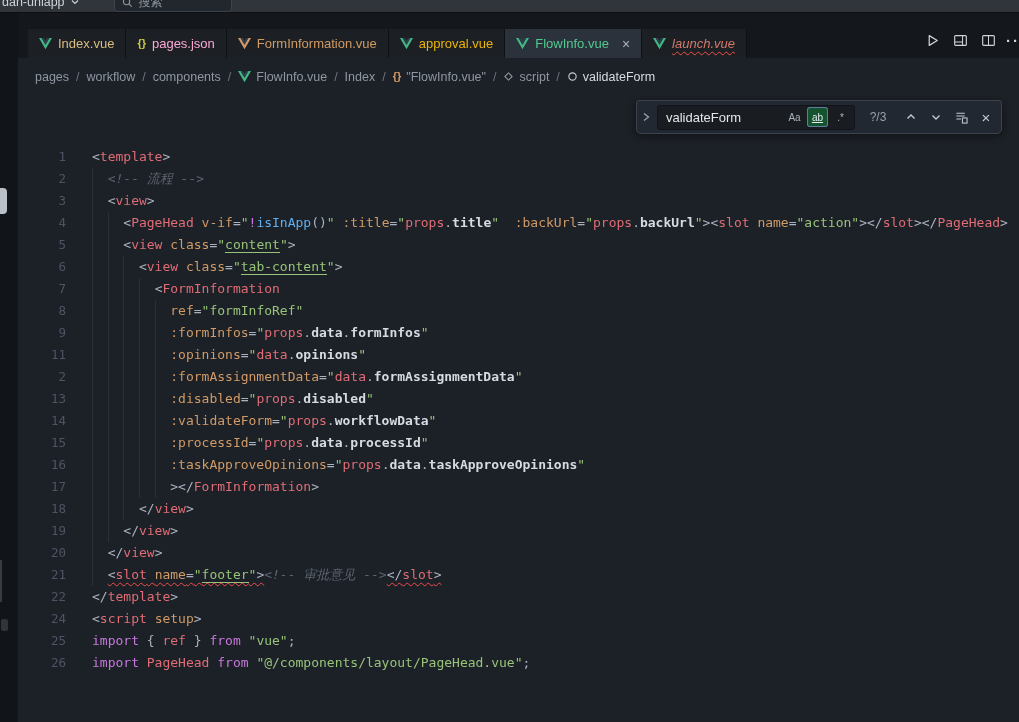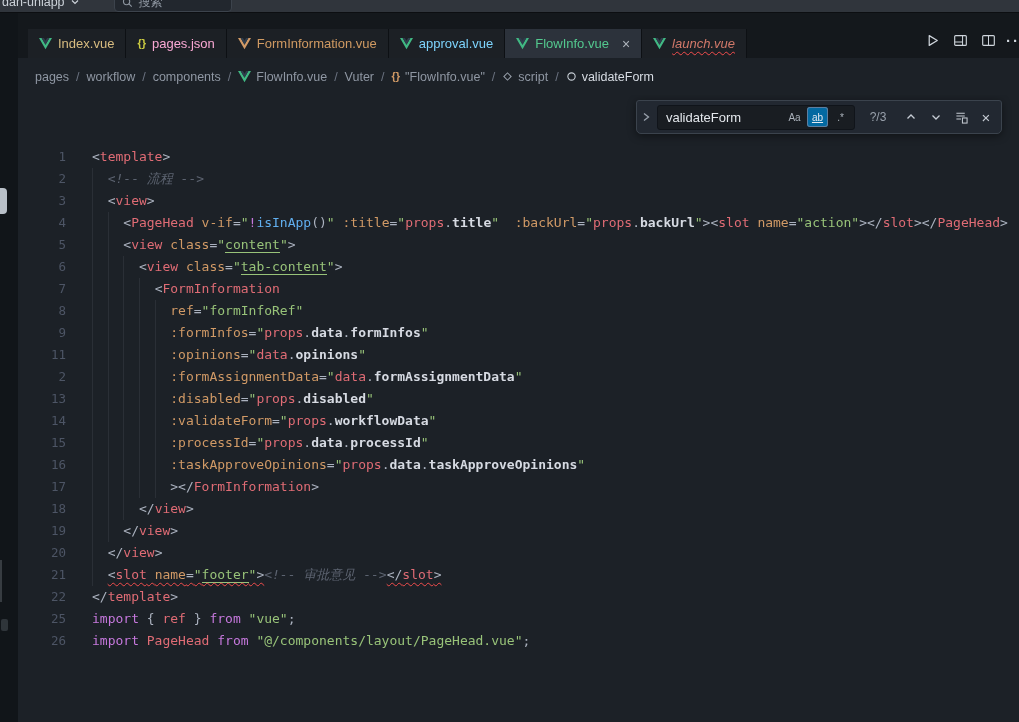--- a/index.html
+++ b/index.html
@@ -52,21 +52,21 @@
   .tk-k{color:var(--kw)} .tk-f{color:var(--fn)} .tk-c{color:var(--cmt);font-style:italic}
   .d-u{border-bottom:1px solid currentColor}
   .d-q{text-decoration:underline wavy var(--err);text-underline-offset:3px;text-decoration-thickness:1px}
 
   
   .findwidget{position:absolute;top:5px;right:17px;height:34px;background:var(--widgetBg);border:1px solid var(--widgetBorder);border-radius:3px 3px 5px 5px;box-shadow:0 2px 8px rgba(0,0,0,.45);display:flex;align-items:center;padding:0 5px 0 2px;gap:5px;font-family:"Liberation Sans",sans-serif;z-index:5}
   .fw-expand{color:#9aa2ad;width:13px;display:flex;align-items:center;justify-content:center;cursor:pointer}
   .fw-input{height:25px;background:var(--inputBg);border:1px solid #10141a;border-radius:3px;display:flex;align-items:center;padding:0 3px 0 8px;gap:2px}
   .fw-input input{background:transparent;border:none;outline:none;color:#e3e7ec;font-size:13px;width:116px;font-family:"Liberation Sans",sans-serif}
   .ftog{min-width:21px;height:20px;padding:0 3px;display:flex;align-items:center;justify-content:center;color:#aab1ba;font-size:10px;border-radius:3px;cursor:pointer}
-  .ftog.on{background:#0369a1;color:#e2e9f1;box-shadow:inset 0 0 0 1px #5d7ea0}
+  .ftog.on{background:#14532d;color:#e2e9f1;box-shadow:inset 0 0 0 1px #5d7ea0}
   .fw-count{color:#98a0ab;font-size:12px;margin:0 5px;min-width:26px;text-align:center}
   .fw-btn{width:20px;height:22px;display:flex;align-items:center;justify-content:center;color:#c6ccd4;cursor:pointer;border-radius:3px}
   .fw-close{font-size:15px}
 </style>
 </head>
 <body>
 
 <div class="titlebar">
   <div class="tb-inner">
     <span class="tb-ws">
@@ -119,21 +119,21 @@
             </span>
             <span class="tlab" style="color:#d09a62">FormInformation.vue</span>
           </div>
           <div class="tab">
             <span class="tico">
               <svg width="13" height="12" viewBox="0 0 13 12">
                 <path fill="#41b883" d="M0 0h2.6l3.9 6.7L10.4 0H13L6.5 11.3z"></path>
                 <path fill="#2f3d4d" d="M2.6 0h2.3l1.6 2.8L8.1 0h2.3L6.5 6.8z"></path>
               </svg>
             </span>
-            <span class="tlab" style="color:#7dd3fc">approval.vue</span>
+            <span class="tlab" style="color:#eab308">approval.vue</span>
           </div>
           <div class="tab active">
             <span class="tico">
               <svg width="13" height="12" viewBox="0 0 13 12">
                 <path fill="#41b883" d="M0 0h2.6l3.9 6.7L10.4 0H13L6.5 11.3z"></path>
                 <path fill="#2f3d4d" d="M2.6 0h2.3l1.6 2.8L8.1 0h2.3L6.5 6.8z"></path>
               </svg>
             </span>
             <span class="tlab" style="color:#53c98f">FlowInfo.vue</span>
             <span class="tclose">×</span>
@@ -189,21 +189,21 @@
           <span class="cico">
             <svg width="13" height="12" viewBox="0 0 13 12">
               <path fill="#41b883" d="M0 0h2.6l3.9 6.7L10.4 0H13L6.5 11.3z"></path>
               <path fill="#2f3d4d" d="M2.6 0h2.3l1.6 2.8L8.1 0h2.3L6.5 6.8z"></path>
             </svg>
           </span>
           <span>FlowInfo.vue</span>
         </span>
         <span class="sep">/</span>
         <span class="crumb">
-          <span>Vuter</span>
+          <span>Index</span>
         </span>
         <span class="sep">/</span>
         <span class="crumb">
           <span class="cico">
             <span style="color:#d19a66;font-weight:bold;font-size:11px;line-height:1">{}</span>
           </span>
           <span>"FlowInfo.vue"</span>
         </span>
         <span class="sep">/</span>
         <span class="crumb">
@@ -407,20 +407,24 @@
           <div class="cl">
             <span class="ln">21</span>
             <i class="ig" style="left: calc(0ch + 74px);"></i>
             <span class="ct"><span>  </span><span class="tk-p d-q">&lt;</span><span class="tk-t d-q">slot</span><span class="tk-p d-q"> </span><span class="tk-a d-q">name</span><span class="tk-p d-q">=</span><span class="tk-s d-q">"</span><span class="tk-s d-u d-q">footer</span><span class="tk-s d-q">"</span><span class="tk-p d-q">&gt;</span><span class="tk-c">&lt;!-- 审批意见 --&gt;</span><span class="tk-p d-q">&lt;/</span><span class="tk-t d-q">slot</span><span class="tk-p d-q">&gt;</span></span>
           </div>
           <div class="cl">
             <span class="ln">22</span>
             <span class="ct"><span></span><span class="tk-p">&lt;/</span><span class="tk-t">template</span><span class="tk-p">&gt;</span></span>
           </div>
           <div class="cl">
+            <span class="ln">24</span>
+            <span class="ct"><span></span><span class="tk-p">&lt;</span><span class="tk-t">script</span><span class="tk-p"> </span><span class="tk-a">setup</span><span class="tk-p">&gt;</span></span>
+          </div>
+          <div class="cl">
             <span class="ln">25</span>
             <span class="ct"><span></span><span class="tk-k">import</span><span class="tk-p"> { </span><span class="tk-v">ref</span><span class="tk-p"> } </span><span class="tk-k">from</span><span class="tk-p"> </span><span class="tk-s">"vue"</span><span class="tk-p">;</span></span>
           </div>
           <div class="cl">
             <span class="ln">26</span>
             <span class="ct"><span></span><span class="tk-k">import</span><span class="tk-p"> </span><span class="tk-v">PageHead</span><span class="tk-p"> </span><span class="tk-k">from</span><span class="tk-p"> </span><span class="tk-s">"@/components/layout/PageHead.vue"</span><span class="tk-p">;</span></span>
           </div>
         </div>
     </div>
   </div>

